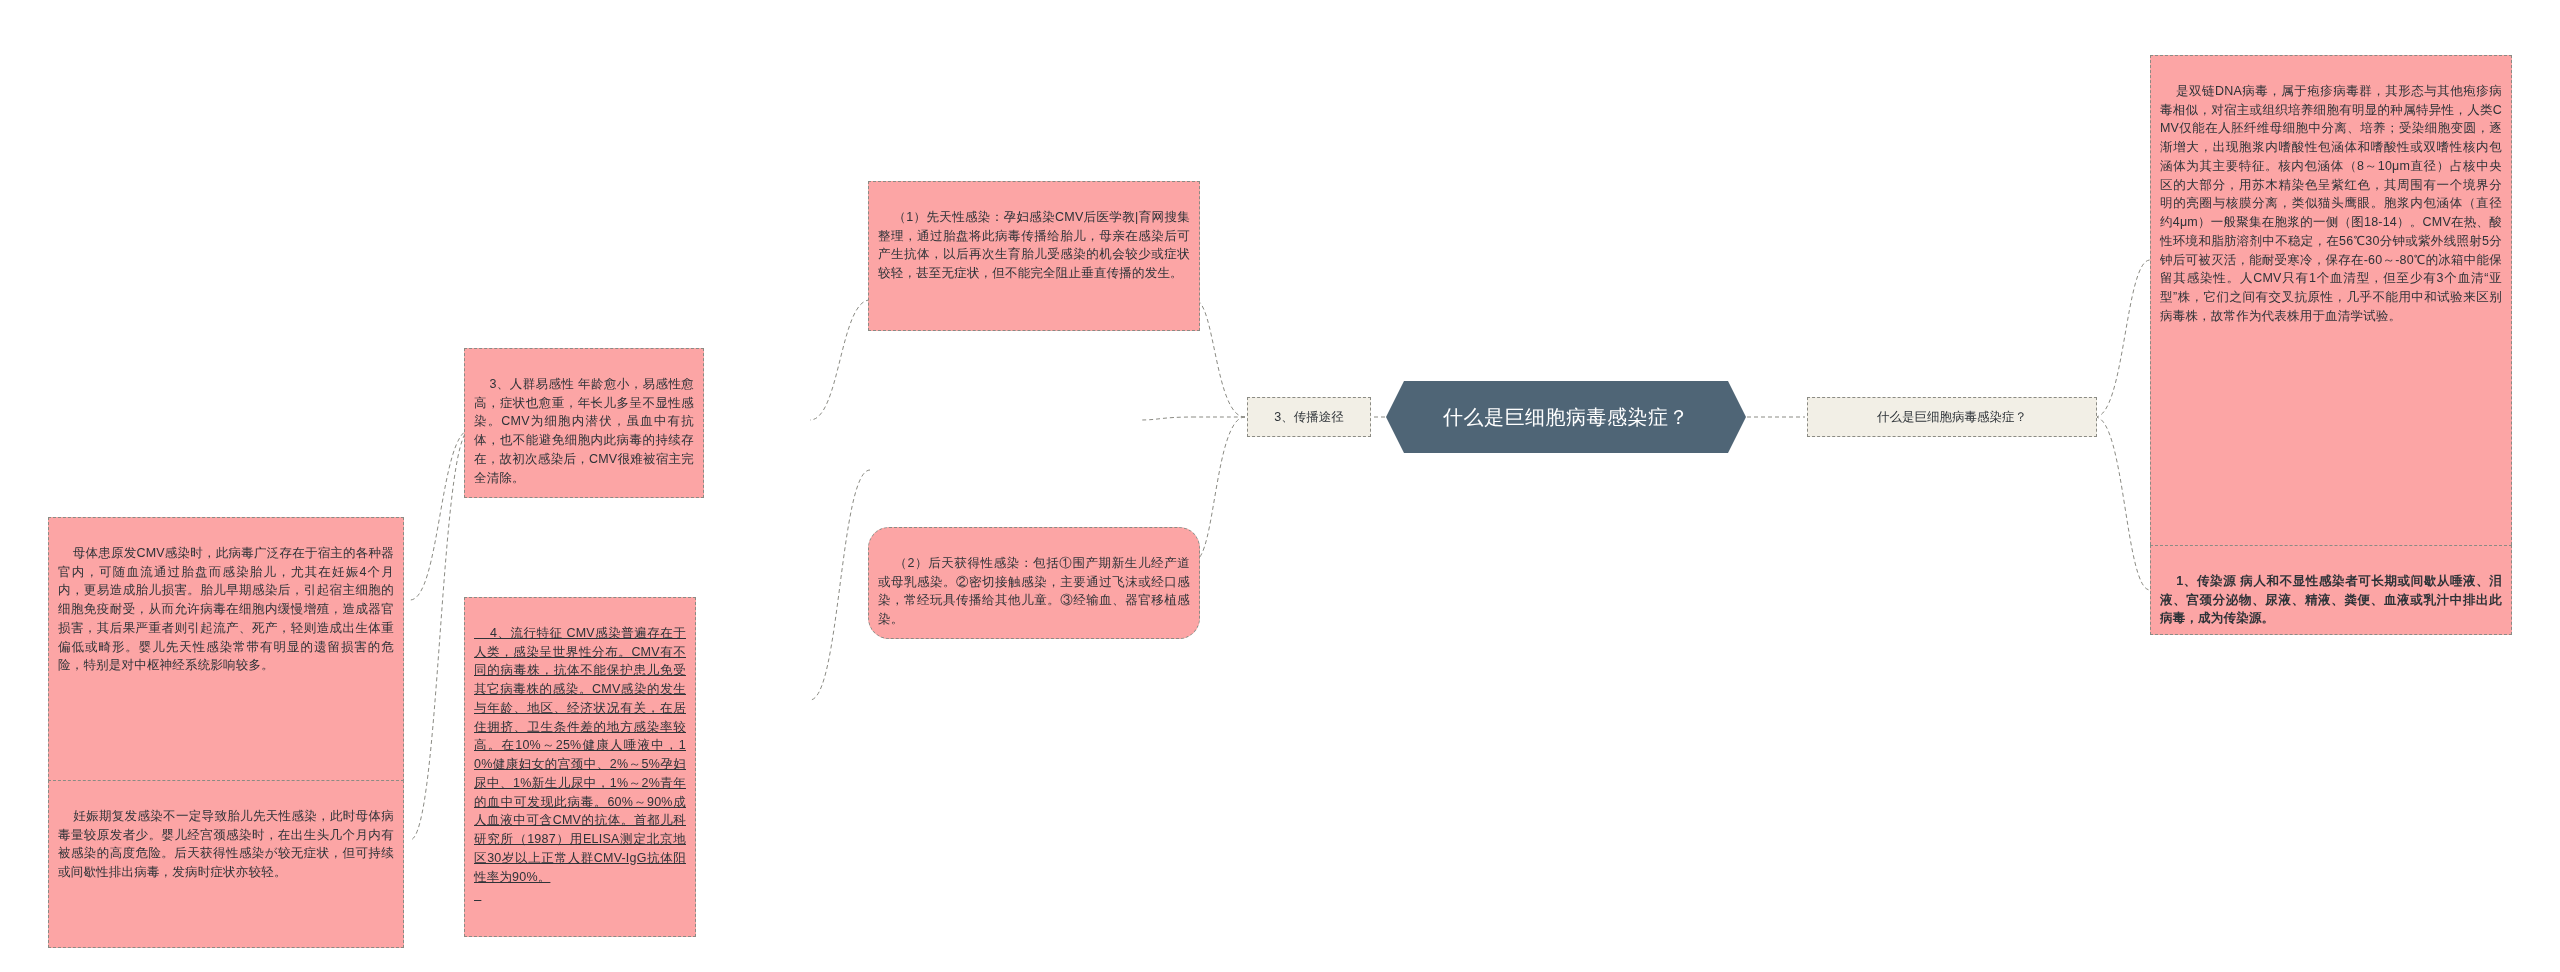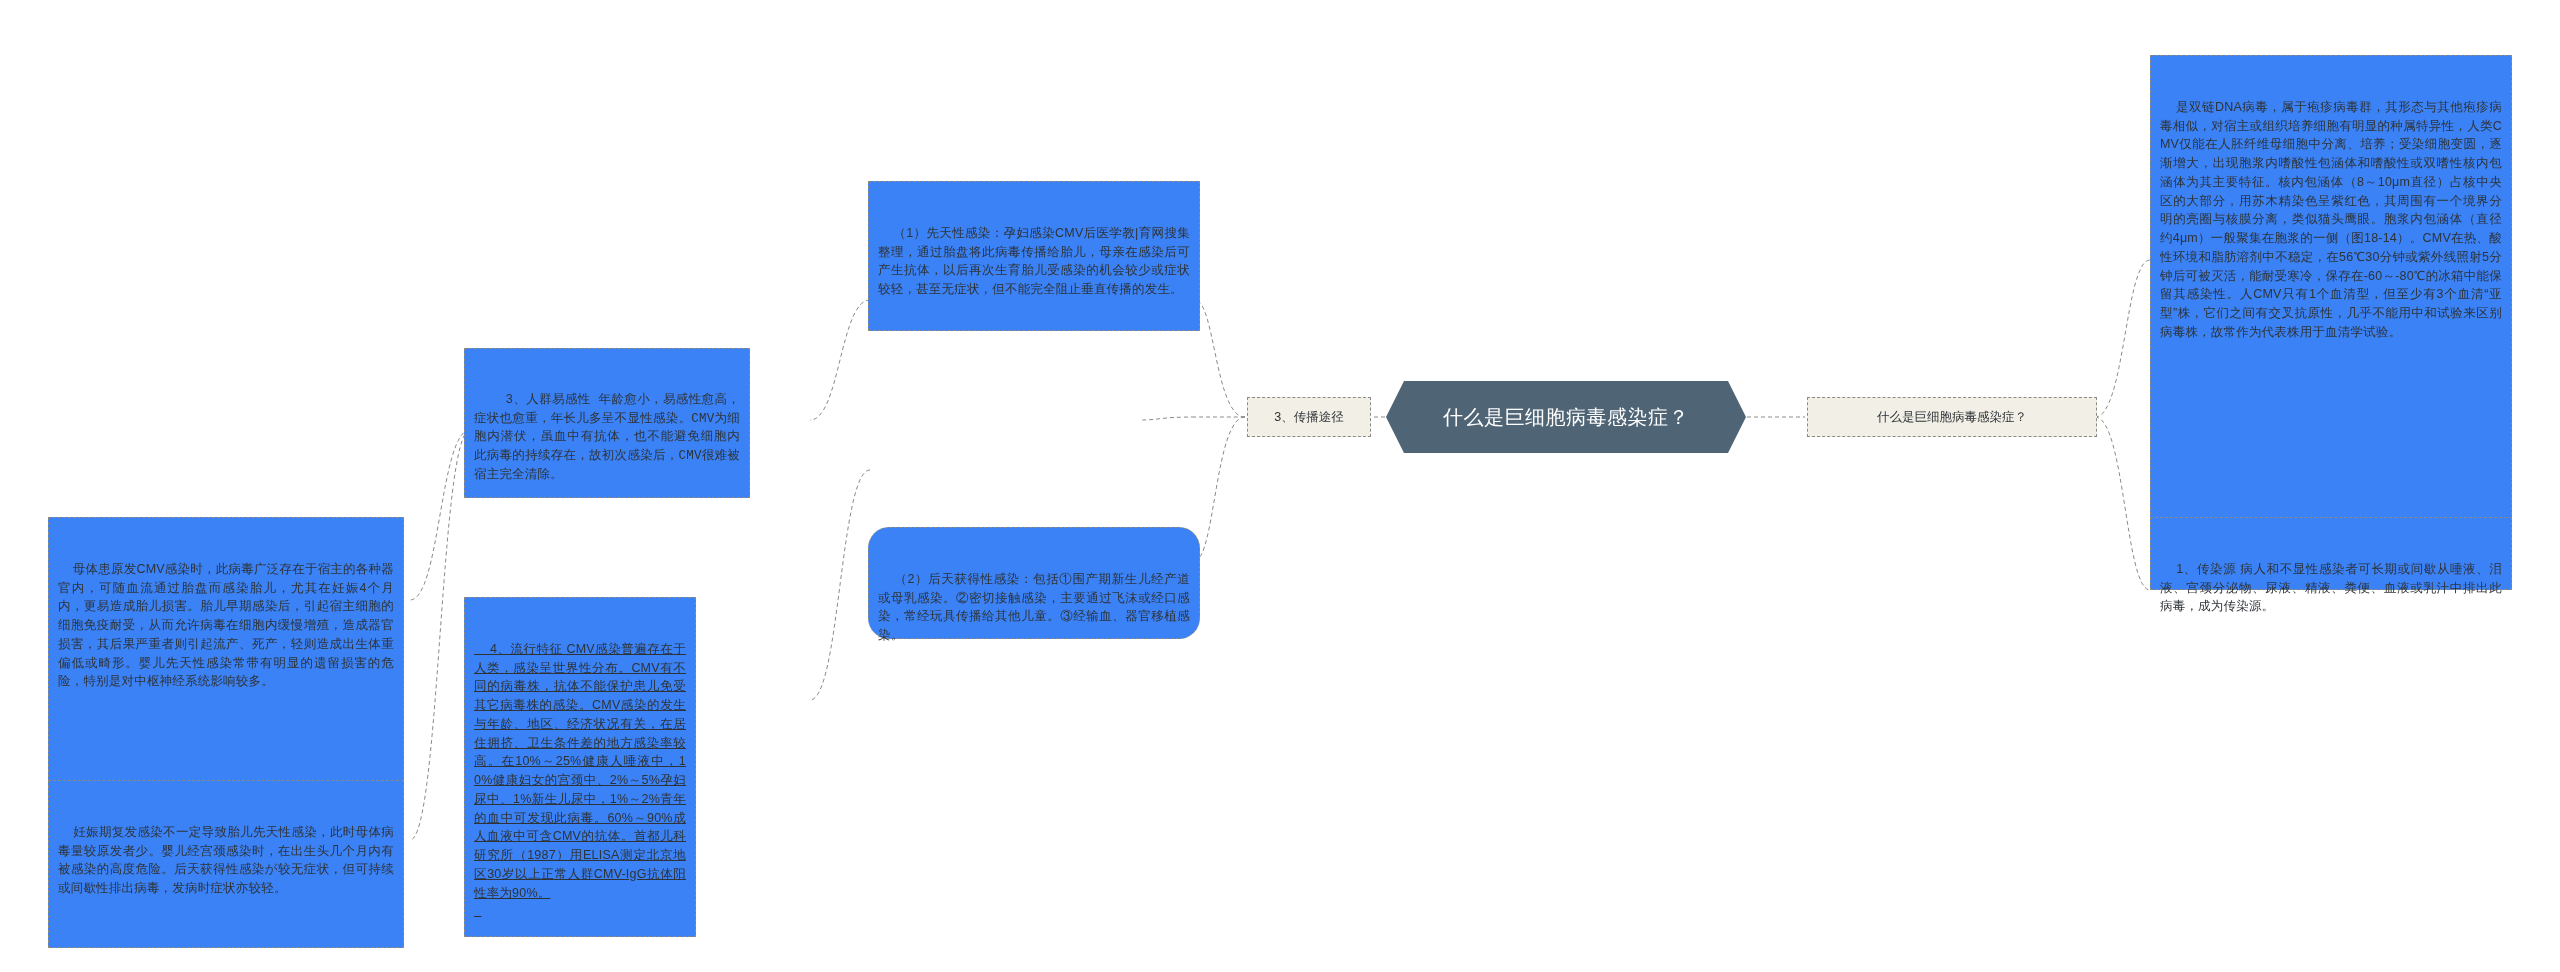--- a/index.html
+++ b/index.html
@@ -23,26 +23,26 @@
   #edges {
     position: absolute;
     left: 0; top: 0;
     width: 2560px;
     height: 972px;
     pointer-events: none;
   }
   .node {
     position: absolute;
     box-sizing: border-box;
-    background: #3b82f6;
+    background: #fca5a5;
     border: 1px dashed #8b8b84;
     color: #2e3338;
     font-size: 12.5px;
     line-height: 1.5;
-    padding: 23px 9px;
+    padding: 7px 9px;
     text-align: justify;
     letter-spacing: 0.2px;
     white-space: pre-wrap;
     word-break: break-all;
   }
   .central {
     position: absolute;
     box-sizing: border-box;
     background: #4f6576;
     color: #ffffff;
@@ -127,21 +127,21 @@
   </div>
 
   <div class="branch" style="left:1807px; top:397px; width:290px; height:40px;">
     <span>什么是巨细胞病毒感染症？</span>
   </div>
 
   <div class="node" style="left:868px; top:181px; width:332px; height:150px;">
     <span>（1）先天性感染：孕妇感染CMV后医学教|育网搜集整理，通过胎盘将此病毒传播给胎儿，母亲在感染后可产生抗体，以后再次生育胎儿受感染的机会较少或症状较轻，甚至无症状，但不能完全阻止垂直传播的发生。</span>
   </div>
 
-  <div class="node" style="left:464px; top:348px; width:286px; height:150px;font-family:Liberation Mono, monospace;">
+  <div class="node" style="left:464px; top:348px; width:240px; height:150px;">
     <span>3、人群易感性 年龄愈小，易感性愈高，症状也愈重，年长儿多呈不显性感染。CMV为细胞内潜伏，虽血中有抗体，也不能避免细胞内此病毒的持续存在，故初次感染后，CMV很难被宿主完全清除。</span>
   </div>
 
   <div class="node" style="left:868px; top:527px; width:332px; height:112px;border-radius:21px;">
     <span>（2）后天获得性感染：包括①围产期新生儿经产道或母乳感染。②密切接触感染，主要通过飞沫或经口感染，常经玩具传播给其他儿童。③经输血、器官移植感染。</span>
   </div>
 
   <div class="node" style="left:464px; top:597px; width:232px; height:340px;text-decoration:underline;">
     <span>4、流行特征 CMV感染普遍存在于人类，感染呈世界性分布。CMV有不同的病毒株，抗体不能保护患儿免受其它病毒株的感染。CMV感染的发生与年龄、地区、经济状况有关，在居住拥挤、卫生条件差的地方感染率较高。在10%～25%健康人唾液中，10%健康妇女的宫颈中、2%～5%孕妇尿中、1%新生儿尿中，1%～2%青年的血中可发现此病毒。60%～90%成人血液中可含CMV的抗体。首都儿科研究所（1987）用ELISA测定北京地区30岁以上正常人群CMV-IgG抗体阳性率为90%。</span>
   </div>
@@ -151,17 +151,17 @@
   </div>
 
   <div class="node" style="left:48px; top:780px; width:356px; height:168px;">
     <span>妊娠期复发感染不一定导致胎儿先天性感染，此时母体病毒量较原发者少。婴儿经宫颈感染时，在出生头几个月内有被感染的高度危险。后天获得性感染が较无症状，但可持续或间歇性排出病毒，发病时症状亦较轻。</span>
   </div>
 
   <div class="node" style="left:2150px; top:55px; width:362px; height:500px;">
     <span>是双链DNA病毒，属于疱疹病毒群，其形态与其他疱疹病毒相似，对宿主或组织培养细胞有明显的种属特异性，人类CMV仅能在人胚纤维母细胞中分离、培养；受染细胞变圆，逐渐增大，出现胞浆内嗜酸性包涵体和嗜酸性或双嗜性核内包涵体为其主要特征。核内包涵体（8～10μm直径）占核中央区的大部分，用苏木精染色呈紫红色，其周围有一个境界分明的亮圈与核膜分离，类似猫头鹰眼。胞浆内包涵体（直径约4μm）一般聚集在胞浆的一侧（图18-14）。CMV在热、酸性环境和脂肪溶剂中不稳定，在56℃30分钟或紫外线照射5分钟后可被灭活，能耐受寒冷，保存在-60～-80℃的冰箱中能保留其感染性。人CMV只有1个血清型，但至少有3个血清“亚型”株，它们之间有交叉抗原性，几乎不能用中和试验来区别病毒株，故常作为代表株用于血清学试验。</span>
   </div>
 
-  <div class="node" style="left:2150px; top:517px; width:362px; height:73px;">
+  <div class="node" style="left:2150px; top:545px; width:362px; height:90px;font-weight:bold;">
     <span>1、传染源 病人和不显性感染者可长期或间歇从唾液、泪液、宫颈分泌物、尿液、精液、粪便、血液或乳汁中排出此病毒，成为传染源。</span>
   </div>
 
 </div>
 
 </body></html>

